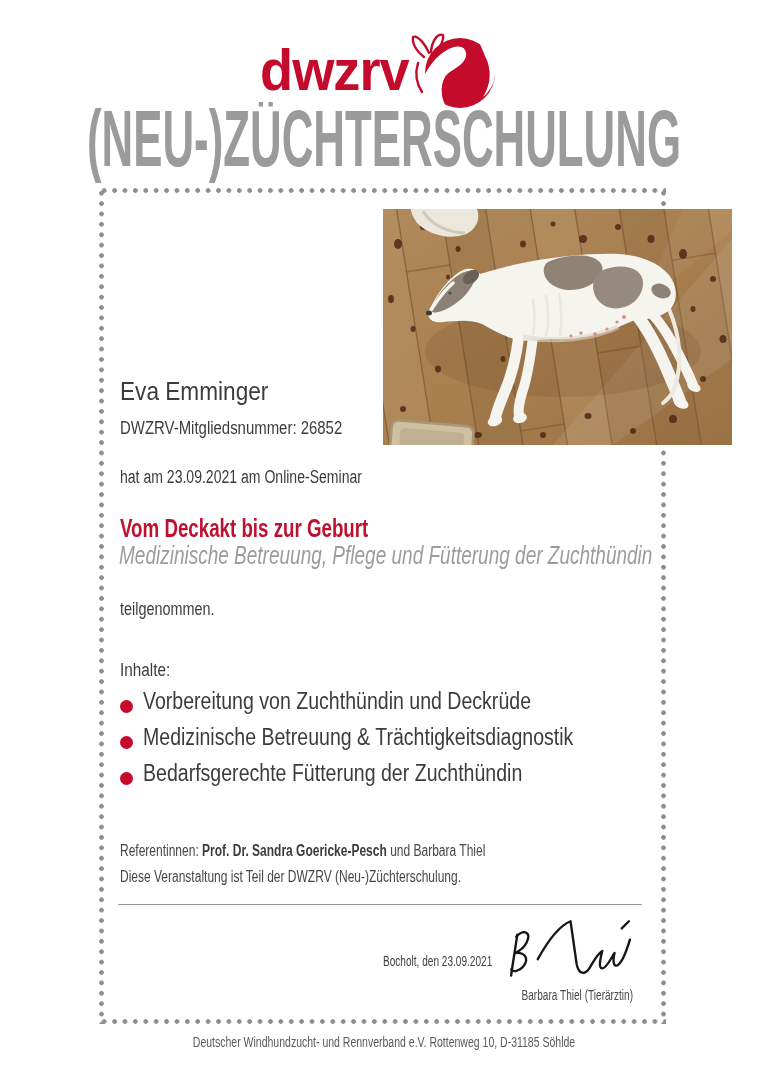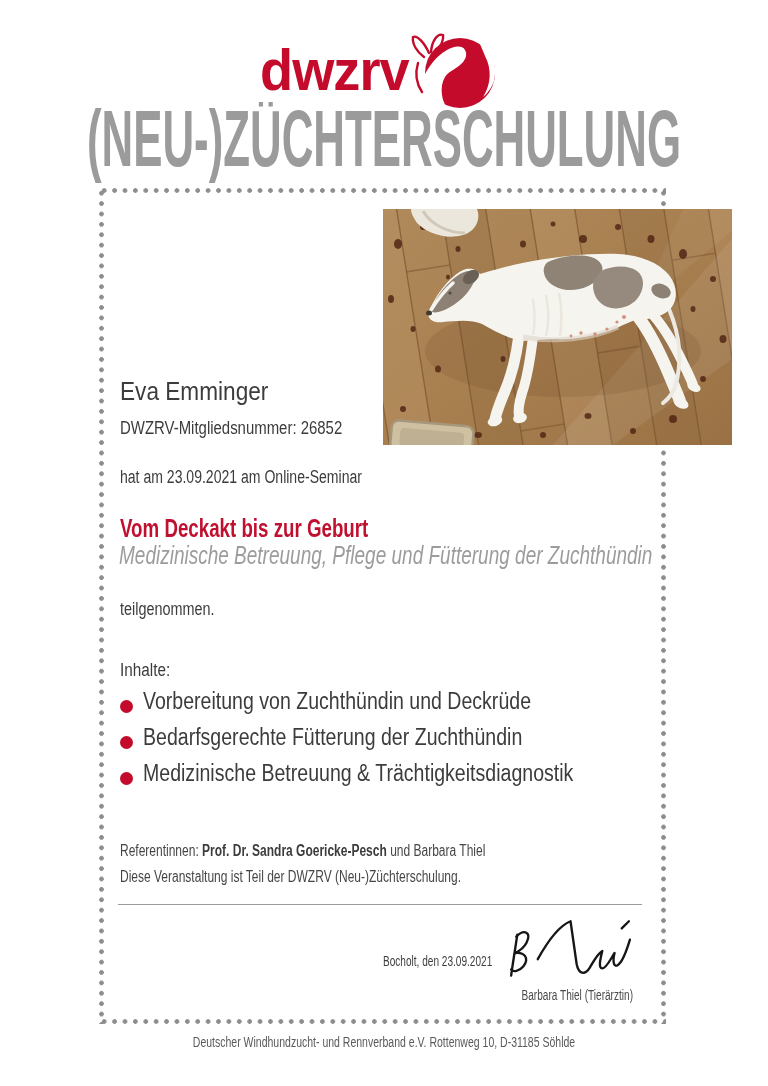--- a/index.html
+++ b/index.html
@@ -231,25 +231,25 @@
   <div class="abs partic cond">teilgenommen.</div>
 
   <div class="abs contents-h cond">Inhalte:</div>
   <div class="abs bullets">
     <div class="bullet-row">
       <span class="bullet-dot"></span>
       <span class="bullet-text cond">Vorbereitung von Zuchthündin und Deckrüde</span>
     </div>
     <div class="bullet-row">
       <span class="bullet-dot"></span>
-      <span class="bullet-text cond">Bedarfsgerechte Fütterung der Zuchthündin</span>
+      <span class="bullet-text cond">Medizinische Betreuung &amp; Trächtigkeitsdiagnostik</span>
     </div>
     <div class="bullet-row">
       <span class="bullet-dot"></span>
-      <span class="bullet-text cond">Medizinische Betreuung &amp; Trächtigkeitsdiagnostik</span>
+      <span class="bullet-text cond">Bedarfsgerechte Fütterung der Zuchthündin</span>
     </div>
   </div>
 
   <div class="abs referents">
     <div><span>Referentinnen: </span><b>Prof. Dr. Sandra Goericke-Pesch</b><span> und Barbara Thiel</span></div>
     <div>Diese Veranstaltung ist Teil der DWZRV (Neu-)Züchterschulung.</div>
   </div>
 
   <div class="abs divider"></div>
 

